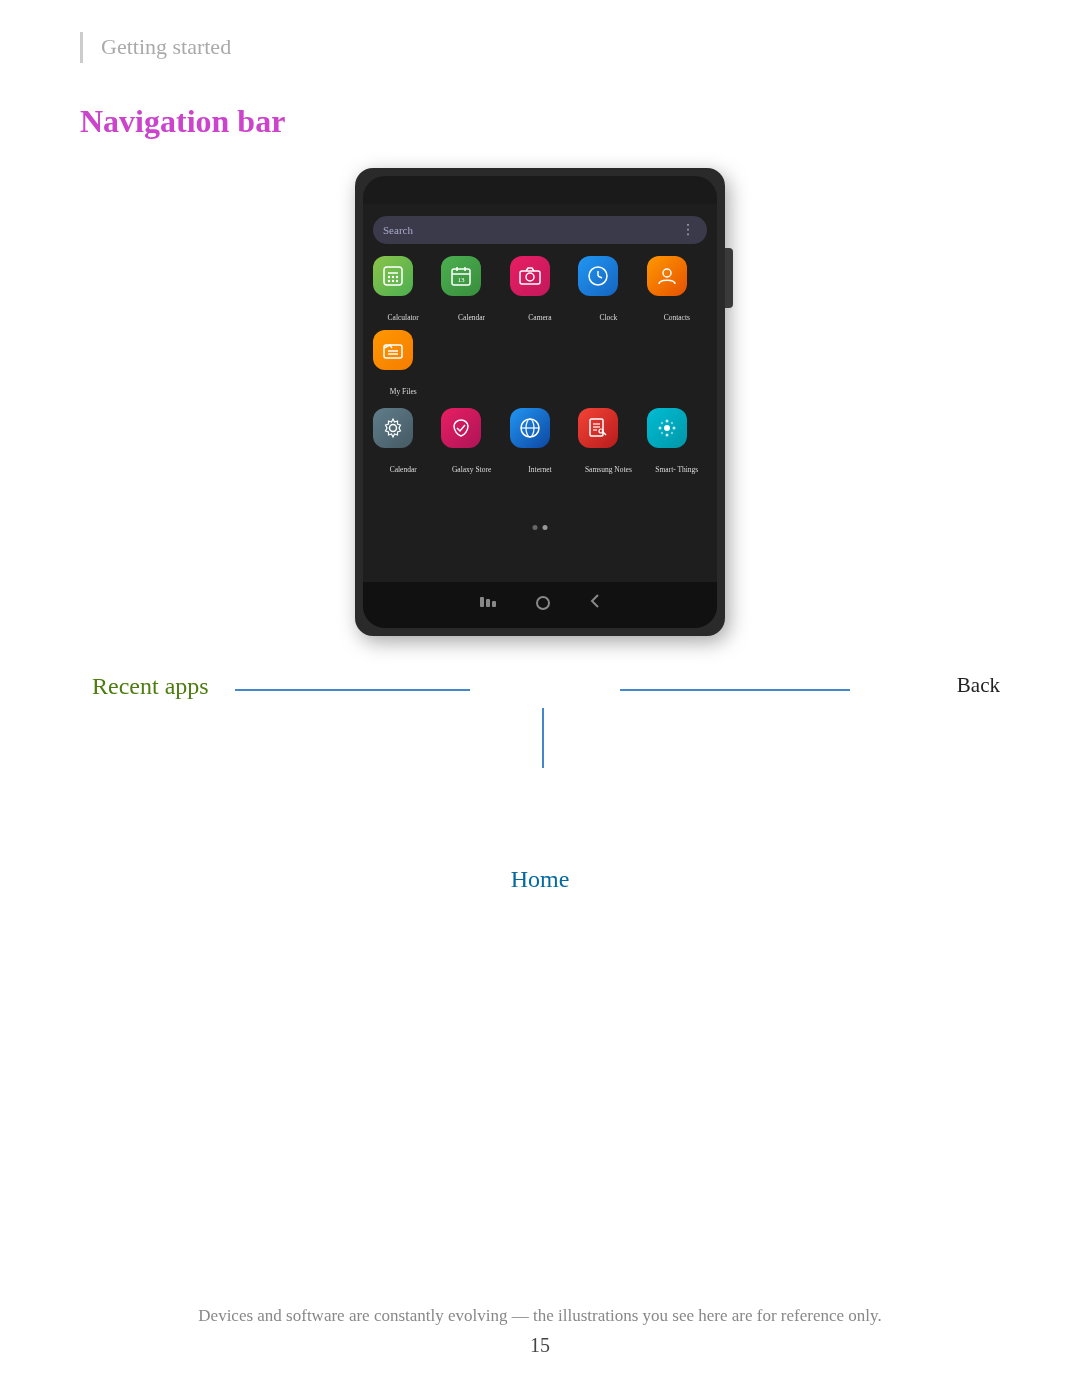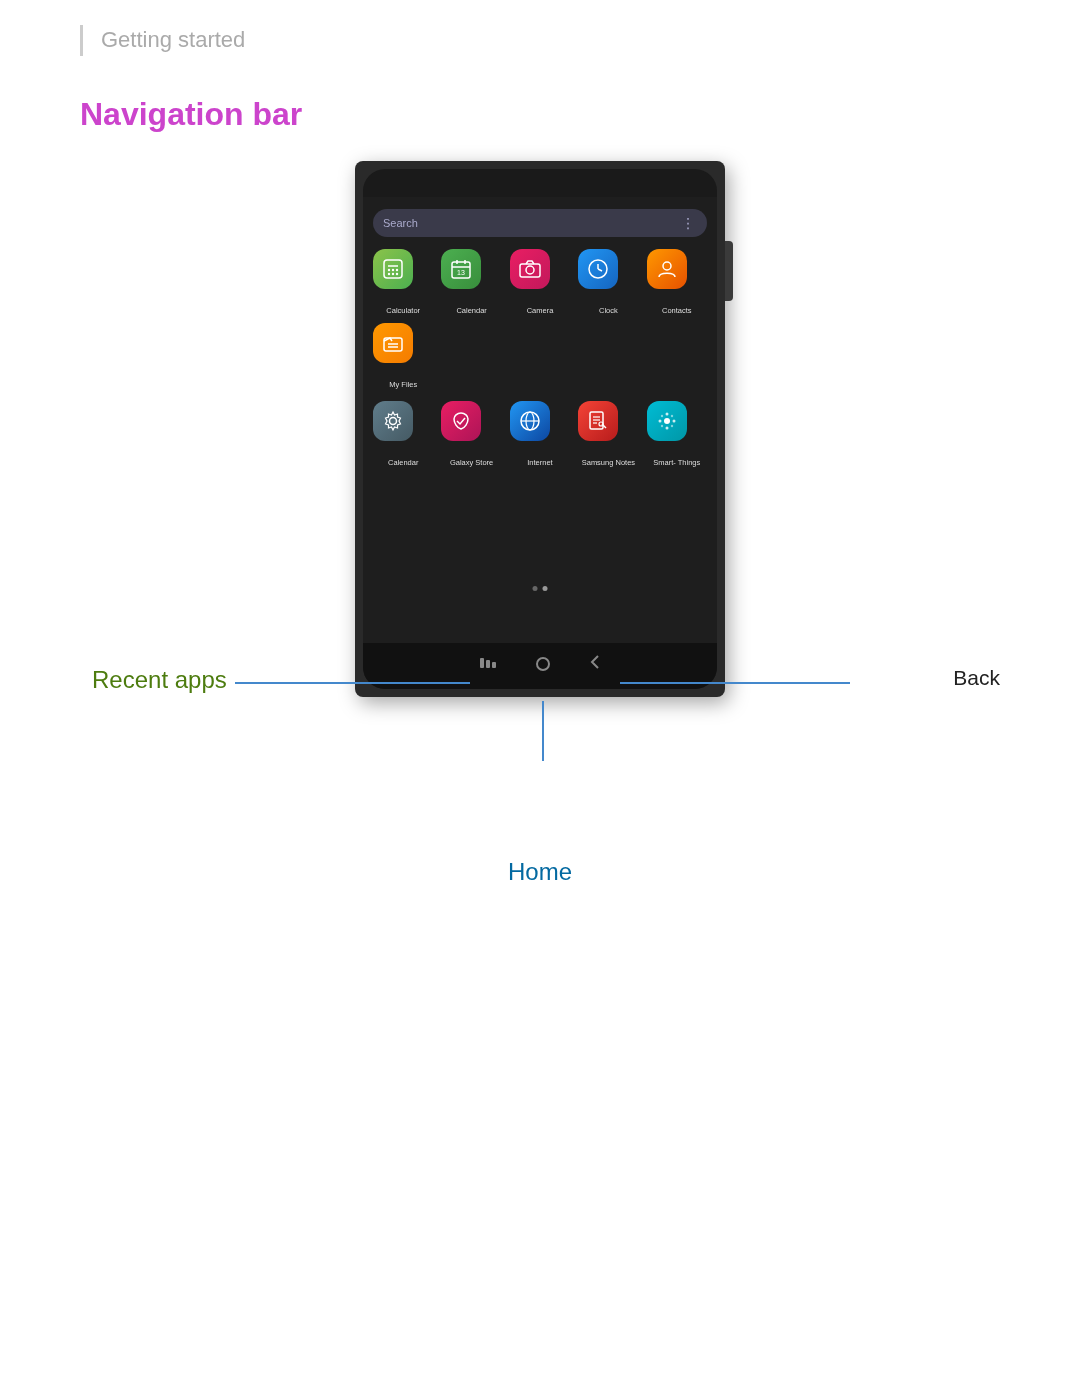--- a/index.html
+++ b/index.html
@@ -8,22 +8,23 @@
       width: 1080px;
       min-height: 1397px;
       background: #ffffff;
       font-family: 'Arial', sans-serif;
       position: relative;
     }
 
     .page-container {
       width: 1080px;
       min-height: 1397px;
-      padding: 25px 80px;
+      padding: 32px 80px;
       position: relative;
+      font-family: Liberation Serif, serif;
     }
 
     
     .breadcrumb {
       font-size: 22px;
       color: #aaaaaa;
       border-left: 3px solid #cccccc;
       padding-left: 18px;
       margin-bottom: 40px;
       line-height: 1.4;
@@ -54,23 +55,23 @@
       height: 700px;
     }
 
     
     .tablet-device {
       position: absolute;
       left: 50%;
       transform: translateX(-50%);
       top: 0;
       width: 370px;
-      height: 536px;
+      height: 468px;
       background: #2a2a2a;
-      border-radius: 8px;
+      border-radius: 18px;
       box-shadow: 4px 6px 20px rgba(0,0,0,0.35);
       overflow: visible;
     }
 
     
     .tablet-device::after {
       content: '';
       position: absolute;
       right: -8px;
       top: 80px;
@@ -508,14 +509,18 @@
 
       <line x1="463" y1="540" x2="463" y2="600" stroke="#4488cc" stroke-width="2"></line>
     </svg>
 
     <span class="label-recent" style="font-size:24px;font-weight:500;color:#4d7c0f;position:absolute;left:12px;top:505px;">Recent apps</span>
     <span class="label-back" style="font-size:21px;font-weight:500;color:#222;position:absolute;right:0;top:505px;">Back</span>
     <span class="label-home" style="font-size:24px;font-weight:500;color:#0369a1;position:absolute;bottom:-25px;left:50%;transform:translateX(-50%);white-space:nowrap;">Home</span>
 
   </div>
 
+  <div class="footer">
+    <p class="footer-disclaimer">Devices and software are constantly evolving — the illustrations you see here are for reference only.</p>
+    <p class="footer-page">15</p>
+  </div>
 
 </div>
 
 </body></html>

